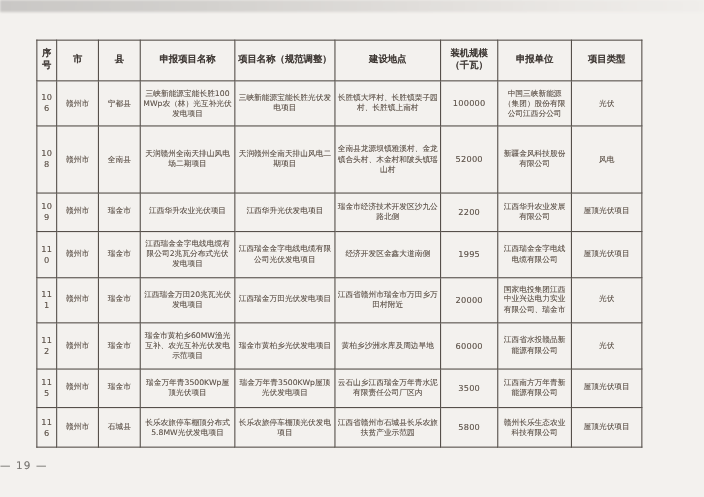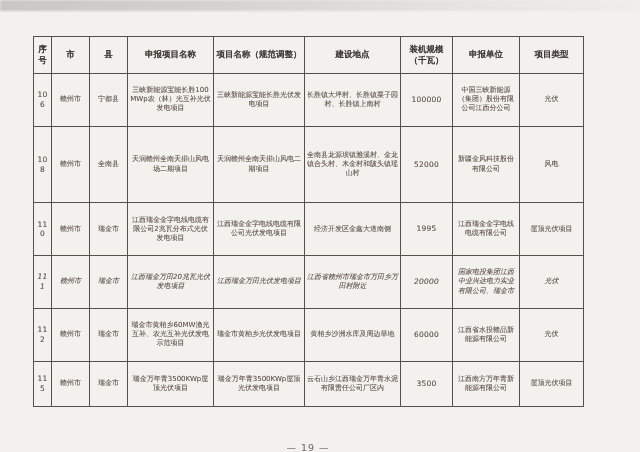--- a/index.html
+++ b/index.html
@@ -29,22 +29,21 @@
     font-weight:normal;
     text-shadow:0 0 .5px rgba(97,86,77,.45);
   }
   table.projects thead th{
     font-size:8.5px;font-weight:bold;color:#403a36;
     text-shadow:0 0 .5px rgba(64,58,54,.5);
     height:34px;
   }
   table.projects td.num{font-size:7.5px;letter-spacing:.2px;}
   .page-number{
-    position:absolute;left:0;top:442px;width:616px;
-    text-align:center;
+    position:absolute;left:0;top:418px;width:616px;
     font-size:9.5px;color:#787672;letter-spacing:1px;
     text-shadow:0 0 .5px rgba(120,118,114,.4);
   }
 </style>
 </head>
 <body>
 
 <div class="sheet">
   <div class="scan-band"></div>
 
@@ -89,32 +88,43 @@
           <td class="num">108</td>
           <td>赣州市</td>
           <td>全南县</td>
           <td>天润赣州全南天排山风电场二期项目</td>
           <td>天润赣州全南天排山风电二期项目</td>
           <td>全南县龙源坝镇雅溪村、金龙镇合头村、木金村和陂头镇瑶山村</td>
           <td class="num">52000</td>
           <td>新疆金风科技股份有限公司</td>
           <td>风电</td>
         </tr>
+        <tr style="height: 26px;">
+          <td class="num">109</td>
+          <td>赣州市</td>
+          <td>瑞金市</td>
+          <td>江西华升农业光伏项目</td>
+          <td>江西华升光伏发电项目</td>
+          <td>瑞金市经济技术开发区沙九公路北侧</td>
+          <td class="num">2200</td>
+          <td>江西华升农业发展有限公司</td>
+          <td>屋顶光伏项目</td>
+        </tr>
         <tr style="height: 30px;">
           <td class="num">110</td>
           <td>赣州市</td>
           <td>瑞金市</td>
           <td>江西瑞金金字电线电缆有限公司2兆瓦分布式光伏发电项目</td>
           <td>江西瑞金金字电线电缆有限公司光伏发电项目</td>
           <td>经济开发区金鑫大道南侧</td>
           <td class="num">1995</td>
           <td>江西瑞金金字电线电缆有限公司</td>
           <td>屋顶光伏项目</td>
         </tr>
-        <tr style="height: 26px; font-style: italic;">
+        <tr style="height: 26px;">
           <td class="num">111</td>
           <td>赣州市</td>
           <td>瑞金市</td>
           <td>江西瑞金万田20兆瓦光伏发电项目</td>
           <td>江西瑞金万田光伏发电项目</td>
           <td>江西省赣州市瑞金市万田乡万田村附近</td>
           <td class="num">20000</td>
           <td>国家电投集团江西中业兴达电力实业有限公司、瑞金市</td>
           <td>光伏</td>
         </tr>
@@ -133,17 +143,28 @@
           <td class="num">115</td>
           <td>赣州市</td>
           <td>瑞金市</td>
           <td>瑞金万年青3500KWp屋顶光伏项目</td>
           <td>瑞金万年青3500KWp屋顶光伏发电项目</td>
           <td>云石山乡江西瑞金万年青水泥有限责任公司厂区内</td>
           <td class="num">3500</td>
           <td>江西南方万年青新能源有限公司</td>
           <td>屋顶光伏项目</td>
         </tr>
+        <tr style="height: 26px;">
+          <td class="num">116</td>
+          <td>赣州市</td>
+          <td>石城县</td>
+          <td>长乐农旅停车棚顶分布式5.8MW光伏发电项目</td>
+          <td>长乐农旅停车棚顶光伏发电项目</td>
+          <td>江西省赣州市石城县长乐农旅扶贫产业示范园</td>
+          <td class="num">5800</td>
+          <td>赣州长乐生态农业科技有限公司</td>
+          <td>屋顶光伏项目</td>
+        </tr>
       </tbody>
   </table>
 
   <div class="page-number">—  19  —</div>
 </div>
 
 </body></html>

